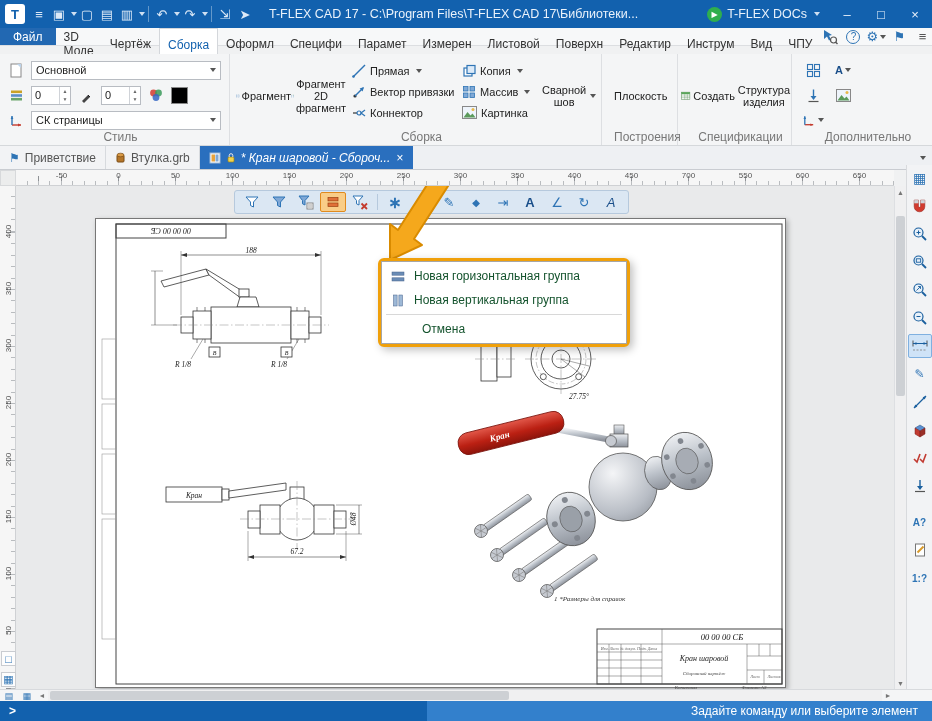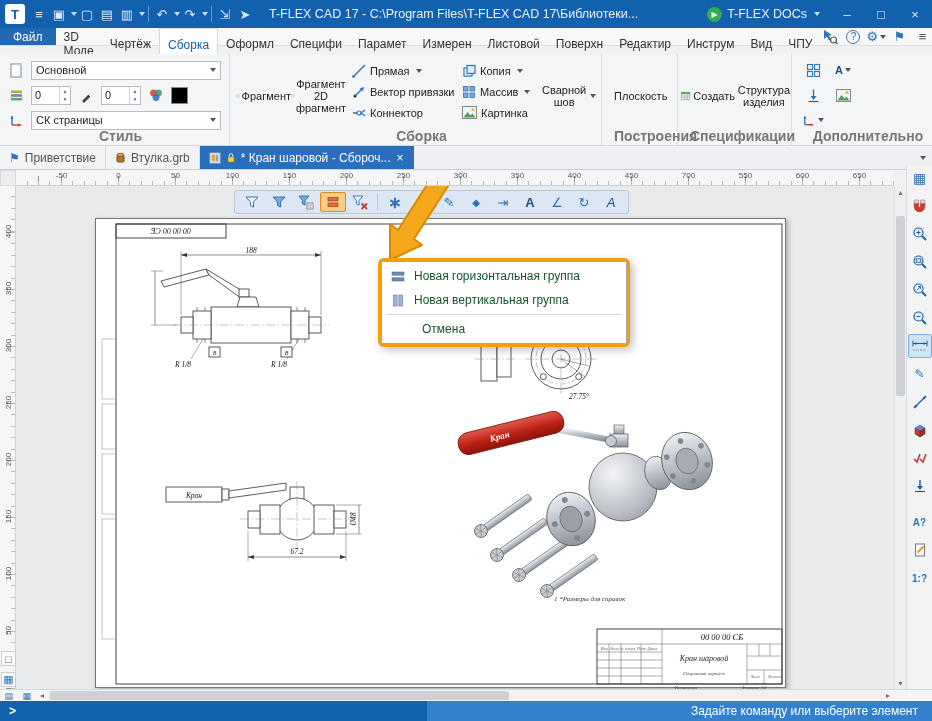--- a/index.html
+++ b/index.html
@@ -32,41 +32,41 @@
   .rtab.sel { background:#fff; border:1px solid #d4d7db; border-bottom:1px solid #fff; color:#1261ae; }
   .tabrow-right { margin-left:auto; display:flex; align-items:center; gap:3px; padding-right:6px; }
   .tr-ic { width:20px; height:20px; display:flex; align-items:center; justify-content:center; font-size:13px; color:#2e74b5; }
   .help-c { width:14px; height:14px; border:1.2px solid #2e74b5; border-radius:50%; font-size:10px;
             display:flex; align-items:center; justify-content:center; color:#2e74b5; }
 
   
   .ribbon { position:absolute; left:0; top:54px; right:0; height:92px; background:#f4f5f6;
             border-bottom:1px solid #d5d8db; font-size:11px; color:#222; }
   .rgroup { position:absolute; top:0; bottom:0; border-right:1px solid #dddfe2; }
-  .glabel { position:absolute; bottom:1px; left:12px; right:0; text-align:center; font-size:14px; color:#777;font-weight:bold; }
+  .glabel { position:absolute; bottom:1px; left:12px; right:0; text-align:center; font-size:12px; color:#777; }
   .combo { display:flex; align-items:center; border:1px solid #b8bcc2; background:#fff; height:19px;
            padding:0 4px; font-size:11px; }
   .combo .cv { flex:1; white-space:nowrap; overflow:hidden; }
   .spin { display:flex; border:1px solid #b8bcc2; background:#fff; height:19px; width:40px; }
   .spin .sv { flex:1; padding:2px 3px; font-size:11px; }
   .spin .sb { width:11px; display:flex; flex-direction:column; border-left:1px solid #d0d3d8; }
   .spin .sb i { flex:1; font-style:normal; font-size:5px; color:#666; display:flex; align-items:center; justify-content:center; }
   .srow { position:absolute; left:5px; display:flex; align-items:center; gap:4px; }
   .bigbtn { width:55px; height:74px; display:flex; align-items:center;
             padding-top:7px; gap:2px; text-align:center; }
   .bigbtn .bl { font-size:11px; line-height:12px; }
   .smallbtn { display:flex; align-items:center; gap:4px; height:21px; font-size:11px; white-space:nowrap; }
   .swatch { width:17px; height:17px; background:#000; border:1px solid #888; }
   .mini { width:22px; height:22px; display:flex; align-items:center; justify-content:center; }
 
   
   .doctabs { position:absolute; left:0; top:146px; right:0; height:24px; background:#eef0f3;
              border-bottom:1px solid #c9ccd1; display:flex; align-items:stretch; font-size:12px; color:#555; }
   .dtab { display:flex; align-items:center; gap:5px; padding:0 9px; border-right:1px solid #d7dade; background:#f2f3f5; }
-  .dtab.active { background:#2a6fbe; color:#fff; border-right:0; }
+  .dtab.active { background:#2a6fbe; color:#fff; border-right:0;font-style:italic; }
   .dtab .x { font-size:12px; padding:0 1px; }
   .doctabs-arrow { margin-left:auto; width:20px; display:flex; align-items:center; justify-content:center; }
 
   
   .ruler-corner { position:absolute; left:0; top:170px; width:16px; height:16px; background:#eceded; border:1px solid #d7d9db; }
   .hruler { position:absolute; left:16px; top:170px; right:38px; height:16px; background:#f6f6f6;
             border-bottom:1px solid #cfd1d4; overflow:hidden;
             background-image:
               repeating-linear-gradient(90deg,#b9bcbf 0 1px,transparent 1px 11.4px),
               repeating-linear-gradient(90deg,#8f9296 0 1px,transparent 1px 57px);

